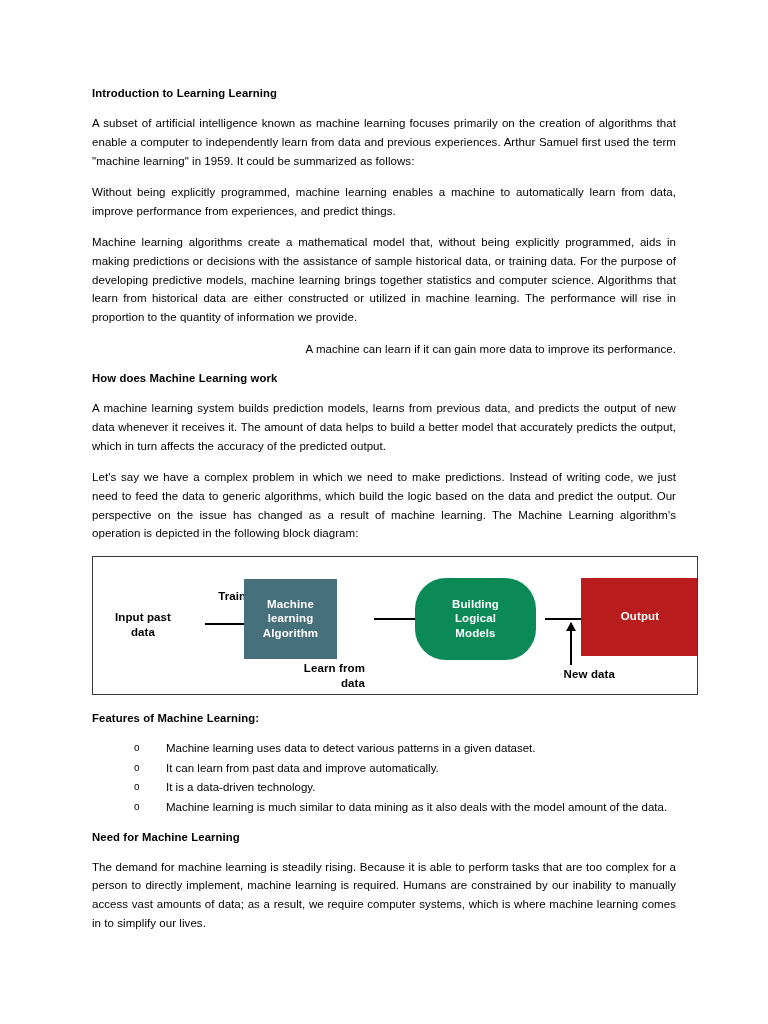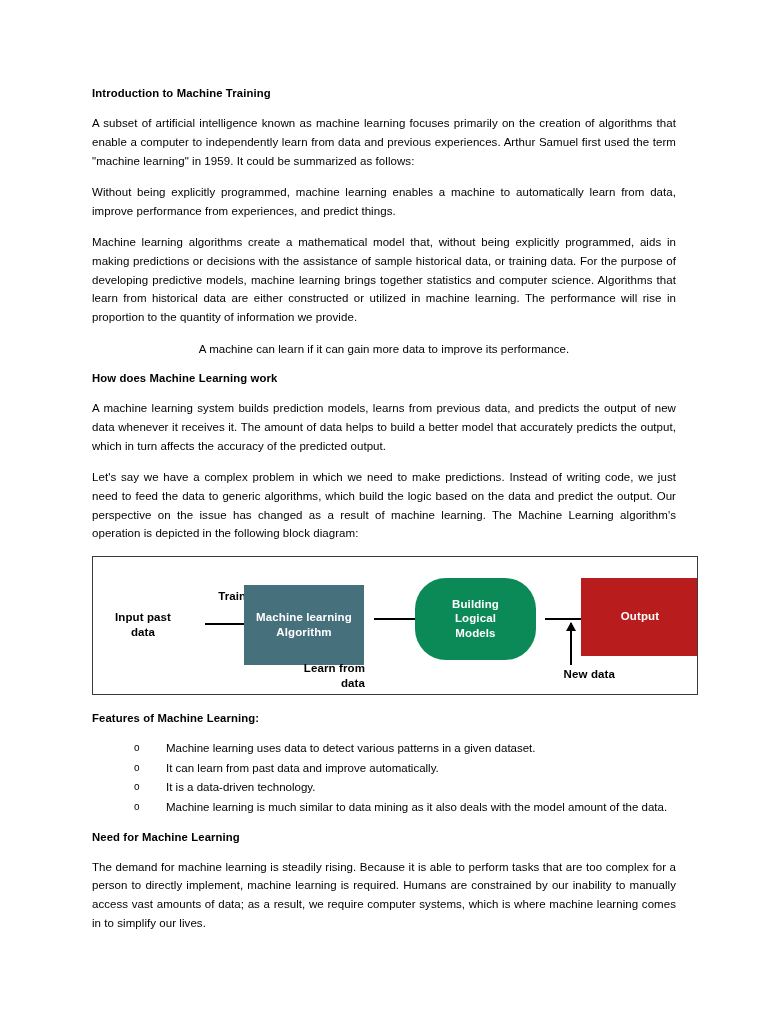--- a/index.html
+++ b/index.html
@@ -35,21 +35,21 @@
   }
   p.doc-para {
     font-size: 11.5px;
     line-height: 1.62;
     margin: 0 0 13px 0;
     text-align: justify;
     text-justify: inter-word;
     letter-spacing: 0.005em;
   }
   p.doc-para.last-left {
-    text-align: center;
+    text-align: right;
   }
   .bullet-list {
     list-style: none;
     margin: 4px 0 13px 0;
     padding: 0 0 0 42px;
   }
   .bullet-list li {
     position: relative;
     font-size: 11.5px;
     line-height: 1.62;
@@ -127,40 +127,40 @@
     border-left: 5.5px solid transparent;
     border-right: 5.5px solid transparent;
   }
 </style>
 </head>
 <body>
 
 <div class="page">
   <div class="content">
 
-    <h3 class="doc-heading">Introduction to Machine Training</h3>
+    <h3 class="doc-heading">Introduction to Learning Learning</h3>
 
     <p class="doc-para">A subset of artificial intelligence known as machine learning focuses primarily on the creation of algorithms that enable a computer to independently learn from data and previous experiences. Arthur Samuel first used the term "machine learning" in 1959. It could be summarized as follows:</p>
     <p class="doc-para">Without being explicitly programmed, machine learning enables a machine to automatically learn from data, improve performance from experiences, and predict things.</p>
     <p class="doc-para">Machine learning algorithms create a mathematical model that, without being explicitly programmed, aids in making predictions or decisions with the assistance of sample historical data, or training data. For the purpose of developing predictive models, machine learning brings together statistics and computer science. Algorithms that learn from historical data are either constructed or utilized in machine learning. The performance will rise in proportion to the quantity of information we provide.</p>
     <p class="doc-para last-left">A machine can learn if it can gain more data to improve its performance.</p>
 
     <h3 class="doc-heading">How does Machine Learning work</h3>
     <p class="doc-para">A machine learning system builds prediction models, learns from previous data, and predicts the output of new data whenever it receives it. The amount of data helps to build a better model that accurately predicts the output, which in turn affects the accuracy of the predicted output.</p>
     <p class="doc-para">Let's say we have a complex problem in which we need to make predictions. Instead of writing code, we just need to feed the data to generic algorithms, which build the logic based on the data and predict the output. Our perspective on the issue has changed as a result of machine learning. The Machine Learning algorithm's operation is depicted in the following block diagram:</p>
 
     <div class="diagram">
 
       <div class="dlabel" style="left:2px; top:53px; width:96px;">Input past<br>data</div>
 
       <div class="dlabel" style="left:108px; top:32px; width:80px;">Training</div>
 
       <div class="arrow-h" style="left:112px; top:66px; width:66px;"></div>
 
-      <div class="dbox" style="left:151px; top:28px; width:120px; height:80px; background:#46707c;">Machine learning<br>Algorithm</div>
+      <div class="dbox" style="left:151px; top:22px; width:93px; height:80px; background:#46707c;">Machine learning<br>Algorithm</div>
 
       <div class="dlabel" style="left:148px; top:104px; width:124px;text-align:right;">Learn from<br>data</div>
 
       <div class="arrow-h" style="left:281px; top:61px; width:52px;"></div>
 
       <div class="dbox" style="left:322px; top:21px; width:121px; height:82px; background:#0b8a57;border-radius:31px;">Building<br>Logical<br>Models</div>
 
       <div class="arrow-h" style="left:452px; top:61px; width:44px;"></div>
 
       <div class="arrow-v" style="left:477px; top:66px; height:42px;"></div>

